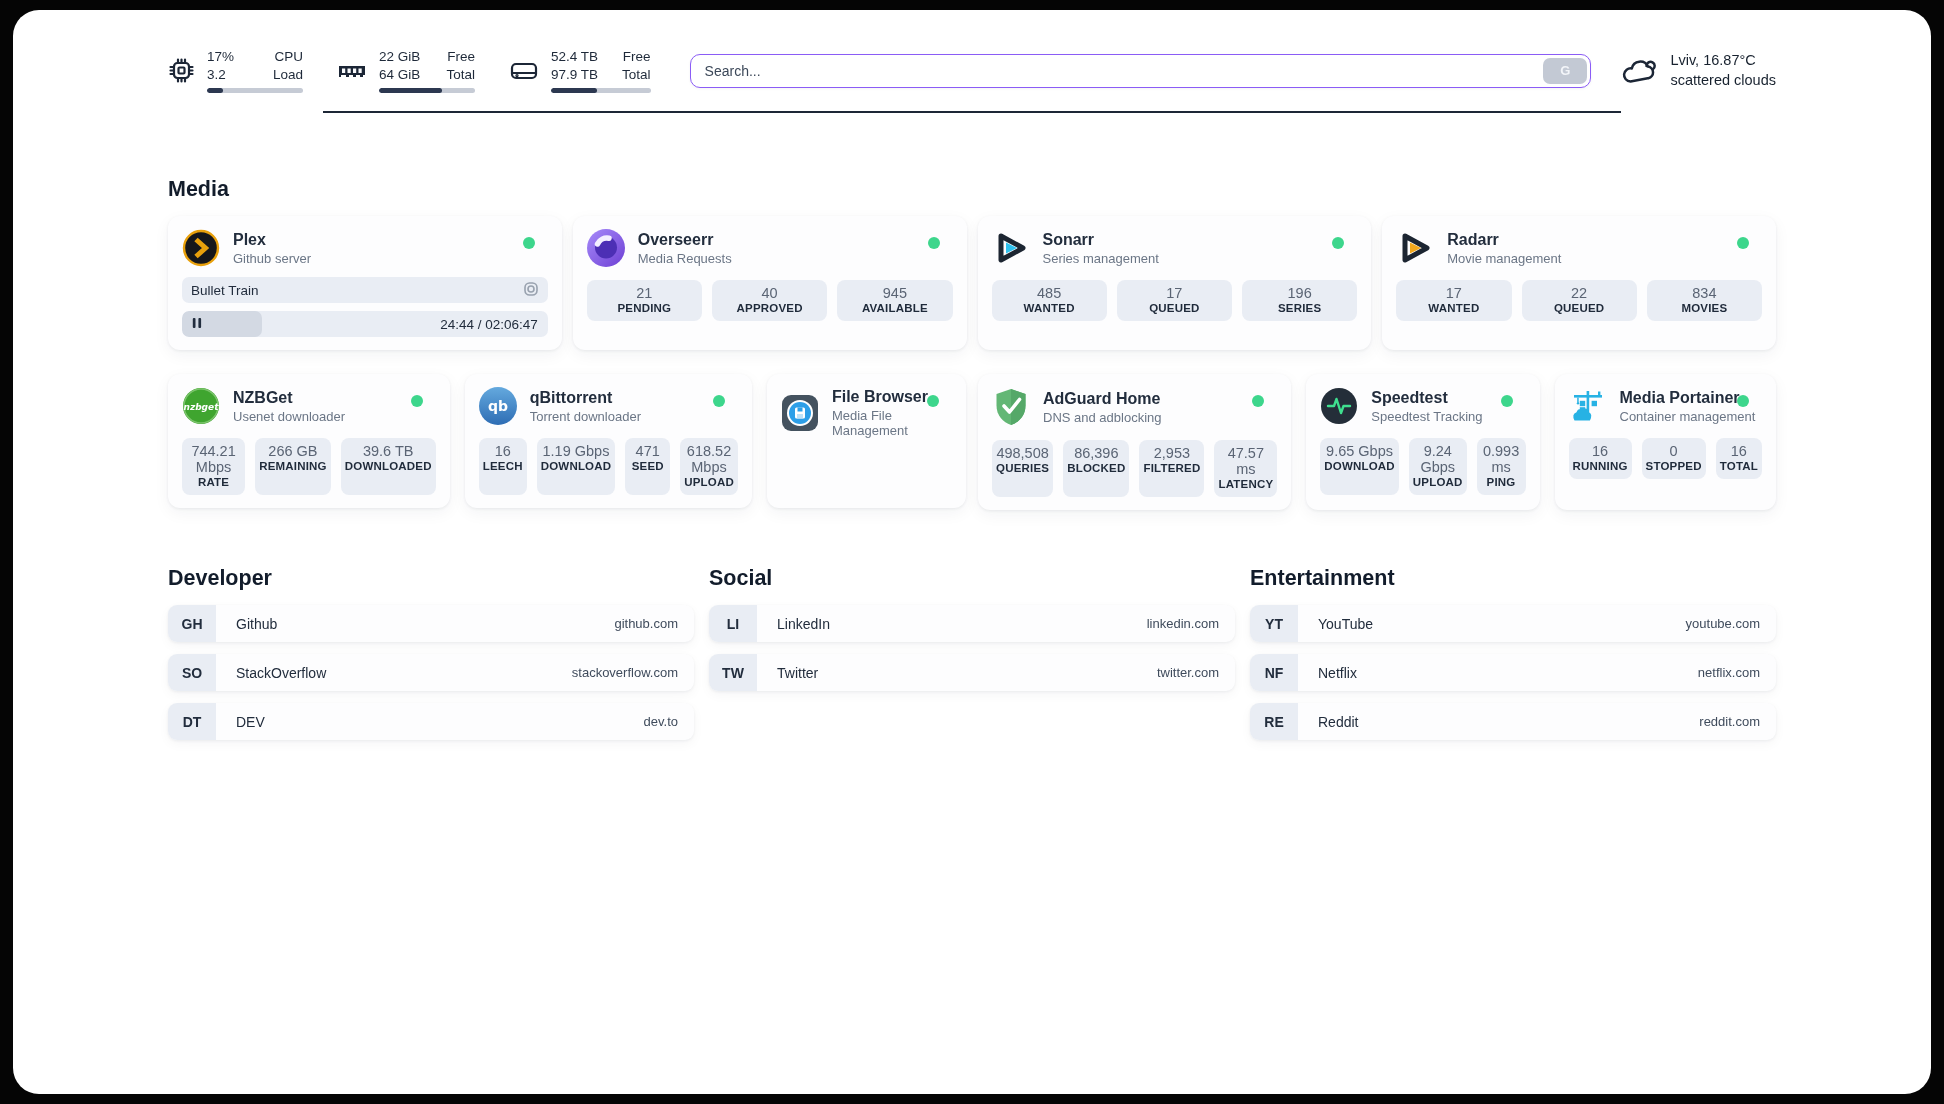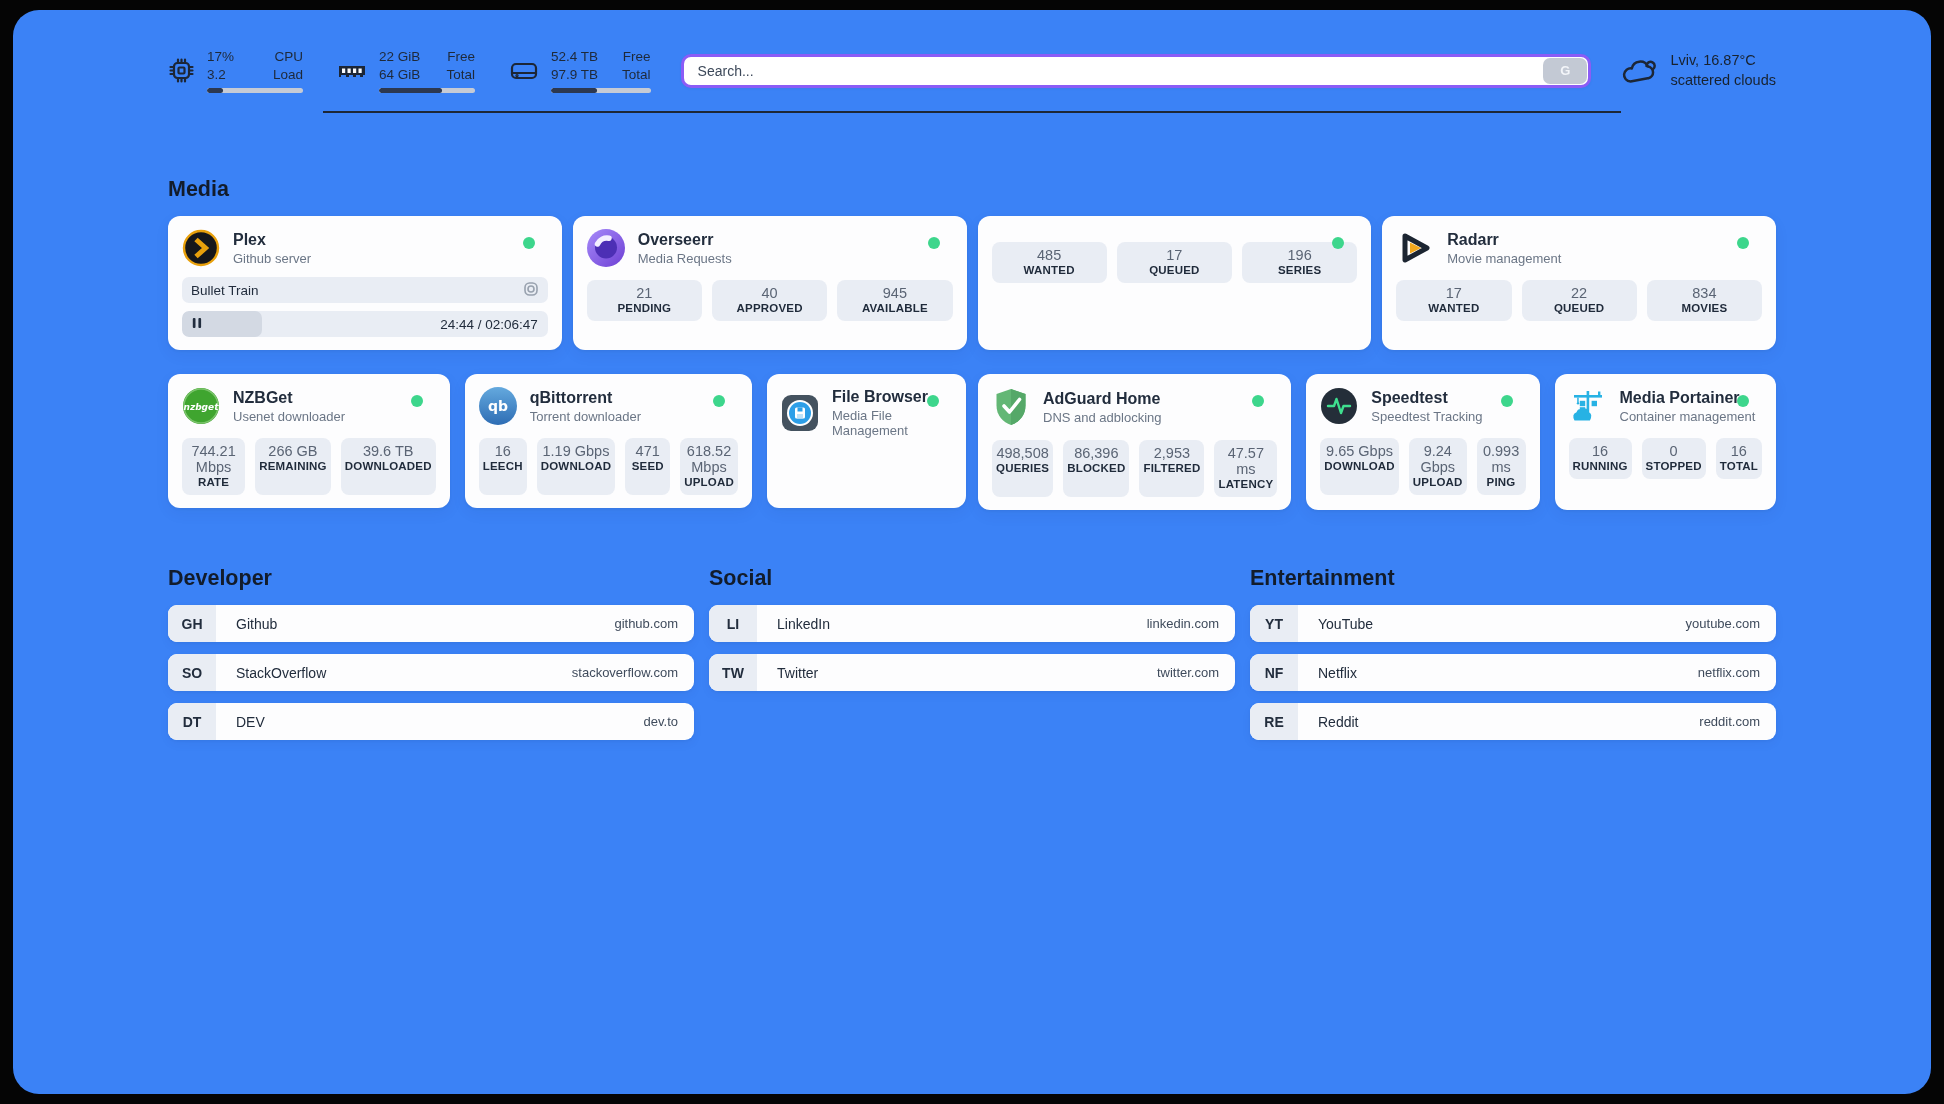--- a/index.html
+++ b/index.html
@@ -3,42 +3,43 @@
 <meta charset="utf-8">
 <style>
   * { box-sizing: border-box; }
   html,body { margin:0; padding:0; }
   body {
     width:1944px; height:1104px; background:#050505; overflow:hidden;
     font-family:"Liberation Sans","DejaVu Sans",sans-serif;
   }
   .page {
     position:absolute; left:13px; top:10px; right:13px; bottom:10px;
-    background:#3b82f6; border-radius:26px; overflow:hidden;
+    background:#ffffff; border-radius:26px; overflow:hidden;
   }
   .container { padding:38px 155px 0 155px; }
 
   
   .topbar { display:flex; align-items:center; }
   .resources { display:flex; gap:34px; align-items:center; }
   .resource { display:flex; gap:12px; align-items:center; }
   .res-icon { flex:none; display:flex; }
   .res-body { display:flex; flex-direction:column; gap:5px; min-width:96px; }
   .res-vals { display:flex; gap:24px; justify-content:space-between; }
   .res-col { display:flex; flex-direction:column; line-height:1.3; font-size:13.5px; color:#1e2939; font-weight:500; }
   .res-col.right { text-align:right; }
   .res-bar { height:5px; border-radius:3px; background:#c6cbd5; overflow:hidden; }
   .res-fill { height:100%; background:#2c3850; border-radius:3px; width:0; }
 
   .search { flex:1; margin:0 30px 0 30px; position:relative; display:flex; align-items:center; }
   .search input {
-    width:100%; height:34px; border:3px solid #8b5cf6; border-radius:10px; background:#fff;
+    width:100%; height:34px; border:1px solid #8b5cf6; border-radius:10px; background:#fff;
     padding:0 74px 0 14px; font-size:14px; color:#1e2939;
     box-shadow:0 1px 3px rgba(30,40,60,.05); outline:none;
     font-family:"Liberation Sans","DejaVu Sans",sans-serif;
+    margin-left:9px;
   }
   .search input::placeholder { color:#3c4859; opacity:1; }
   .search-btn {
     position:absolute; right:4px; width:44px; height:26px; border:none; border-radius:7px;
     background:#c3c9d4; color:#f3f5f9; font-weight:700; font-size:13px; cursor:pointer;
     font-family:"Liberation Sans","DejaVu Sans",sans-serif;
   }
   .weather { display:flex; align-items:center; gap:13px; }
   .weather-text { display:flex; flex-direction:column; line-height:1.35; font-size:14.5px; color:#18222f; }
   .weather-loc { font-weight:500; }
@@ -272,20 +273,32 @@
                 <div class="stat-value">40</div>
                 <div class="stat-label">APPROVED</div>
               </div>
               <div class="stat">
                 <div class="stat-value">945</div>
                 <div class="stat-label">AVAILABLE</div>
               </div>
             </div>
           </div>
           <div class="card">
+            <div class="card-head">
+              <span class="svc-icon">
+                <svg width="38" height="38" viewBox="0 0 38 38">
+                  <polygon points="9,7 31,19 9,31" fill="none" stroke="#1c2531" stroke-width="5" stroke-linejoin="round"></polygon>
+                  <polygon points="14,13.5 25,19 14,24.5" fill="#2fc1ee"></polygon>
+                </svg>
+              </span>
+              <div>
+                <div class="svc-name">Sonarr</div>
+                <div class="svc-sub">Series management</div>
+              </div>
+            </div>
             <span class="status-dot"></span>
             <div class="stats">
               <div class="stat">
                 <div class="stat-value">485</div>
                 <div class="stat-label">WANTED</div>
               </div>
               <div class="stat">
                 <div class="stat-value">17</div>
                 <div class="stat-label">QUEUED</div>
               </div>

